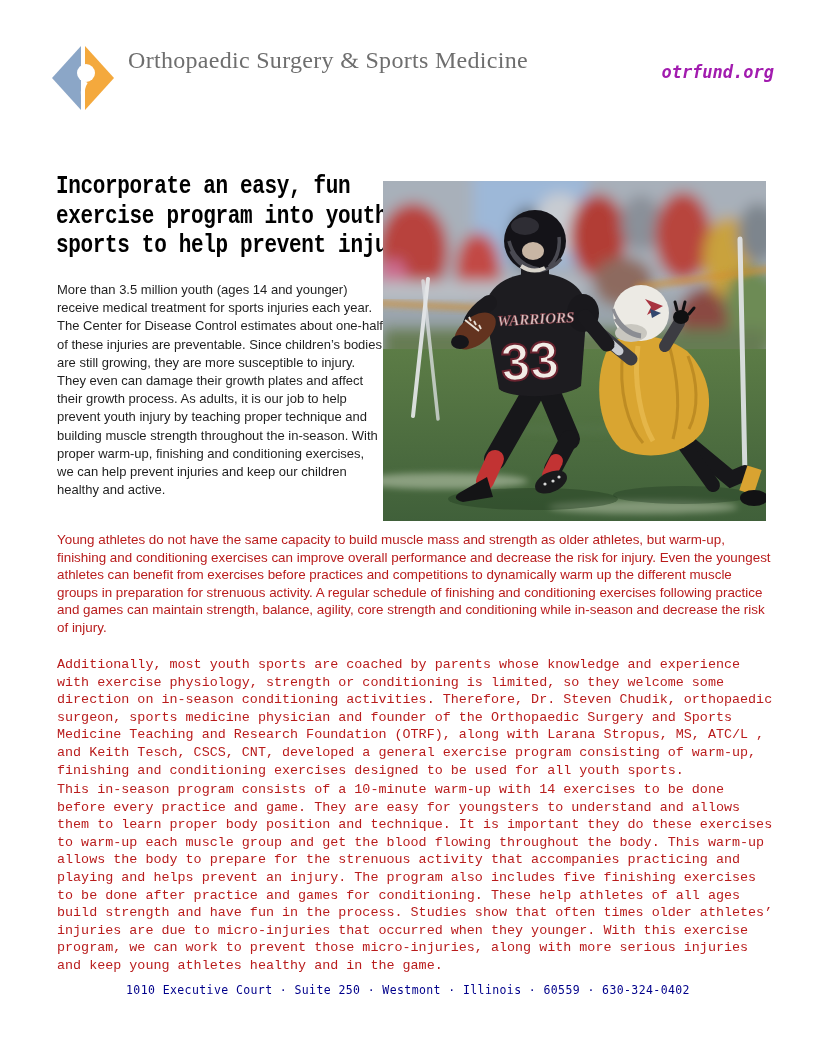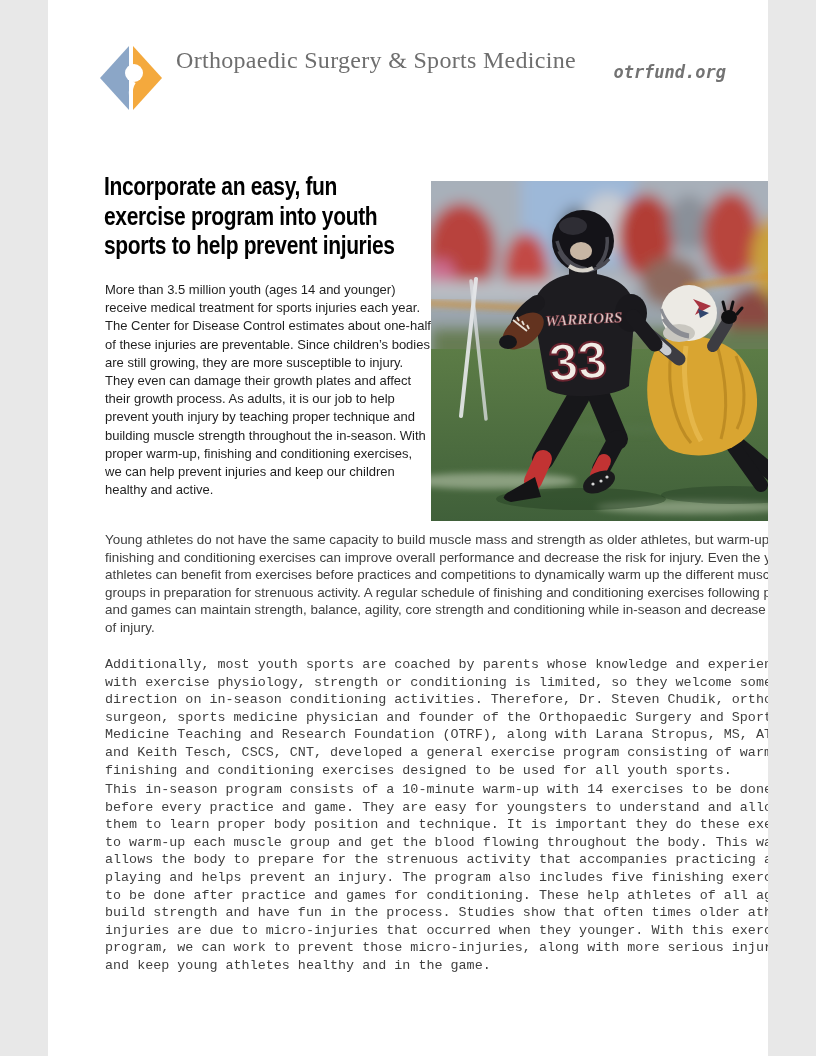--- a/index.html
+++ b/index.html
@@ -1,51 +1,51 @@
 <!DOCTYPE html>
 <html><head>
 <meta charset="utf-8">
 <style>
   html,body { margin:0; padding:0; background:#e8e8e8; }
   .page {
-    position:relative; width:720px; height:1056px; margin:0 auto;
+    position:relative; width:816px; height:1056px; margin:0 auto;
     background:#ffffff; overflow:hidden;
     font-family:"Liberation Sans", sans-serif;
   }
 
   
   .logo { position:absolute; left:50px; top:42px; width:66px; height:72px; }
   .org-name {
     position:absolute; left:128px; top:46px;
     font-family:"Liberation Serif", serif;
     font-size:24px; line-height:29px; color:#6e6e6e; letter-spacing:0.3px;
   }
   .website {
     position:absolute; right:42px; top:62px;
     font-family:"DejaVu Sans Mono", monospace;
     font-style:italic; font-weight:bold;
-    font-size:17px; color:#737373; text-decoration:none;
+    font-size:17px; color:#a21caf; text-decoration:none;
   }
 
   
   .headline {
     position:absolute; left:56px; top:172px; width:345px;
     font-weight:bold; font-size:25px; line-height:29.5px;
-    color:#000000; letter-spacing:-0.4px;
+    color:#000000; letter-spacing:-0.4px;font-family:Liberation Mono, monospace;
   }
   .hl-line { transform:scaleX(0.84); transform-origin:0 0; white-space:nowrap; }
 
   
   .col-para {
     position:absolute; left:57px; top:281px; width:326px;
     font-size:13px; line-height:18.2px; color:#1f1f1f;
   }
   .full-para {
     position:absolute; left:57px; width:719px;
-    font-size:13.4px; line-height:17.6px; color:#404040;
+    font-size:13.4px; line-height:17.6px; color:#b91c1c;
   }
   #para2 { top:531px; }
   #para3 { top:656px;font-family:Liberation Mono, monospace; }
   #para4 { top:781px;font-family:Liberation Mono, monospace; }
 
   
   .photo-frame { position:absolute; left:383px; top:181px; width:383px; height:340px; }
   .photo-frame svg { display:block; width:100%; height:100%; }
 
   
@@ -188,14 +188,15 @@
         <path d="M128,70 q8,18 28,20 q14,-2 22,-12 M126,60 q6,24 30,28 M176,56 q2,18 -10,30" stroke="#4a4a52" stroke-width="3.5" fill="none"></path>
         <path d="M138,85 q12,8 24,2" stroke="#d8d4cc" stroke-width="4" fill="none"></path>
       </g>
     </svg>
   </div>
 
   <div id="para2" class="full-para">Young athletes do not have the same capacity to build muscle mass and strength as older athletes, but warm-up, finishing and conditioning exercises can improve overall performance and decrease the risk for injury. Even the youngest athletes can benefit from exercises before practices and competitions to dynamically warm up the different muscle groups in preparation for strenuous activity. A regular schedule of finishing and conditioning exercises following practice and games can maintain strength, balance, agility, core strength and conditioning while in-season and decrease the risk of injury.</div>
   <div id="para3" class="full-para">Additionally, most youth sports are coached by parents whose knowledge and experience with exercise physiology, strength or conditioning is limited, so they welcome some direction on in-season conditioning activities. Therefore, Dr. Steven Chudik, orthopaedic surgeon, sports medicine physician and founder of the Orthopaedic Surgery and Sports Medicine Teaching and Research Foundation (OTRF), along with Larana Stropus, MS, ATC/L , and Keith Tesch, CSCS, CNT, developed a general exercise program consisting of warm-up, finishing and conditioning exercises designed to be used for all youth sports.</div>
   <div id="para4" class="full-para">This in-season program consists of a 10-minute warm-up with 14 exercises to be done before every practice and game. They are easy for youngsters to understand and allows them to learn proper body position and technique. It is important they do these exercises to warm-up each muscle group and get the blood flowing throughout the body. This warm-up allows the body to prepare for the strenuous activity that accompanies practicing and playing and helps prevent an injury. The program also includes five finishing exercises to be done after practice and games for conditioning. These help athletes of all ages build strength and have fun in the process. Studies show that often times older athletes’ injuries are due to micro-injuries that occurred when they younger. With this exercise program, we can work to prevent those micro-injuries, along with more serious injuries and keep young athletes healthy and in the game.</div>
 
+  <div class="footer">1010 Executive Court ·  Suite 250 · Westmont ·  Illinois · 60559 ·  630-324-0402</div>
 
 </div>
 
 </body></html>

